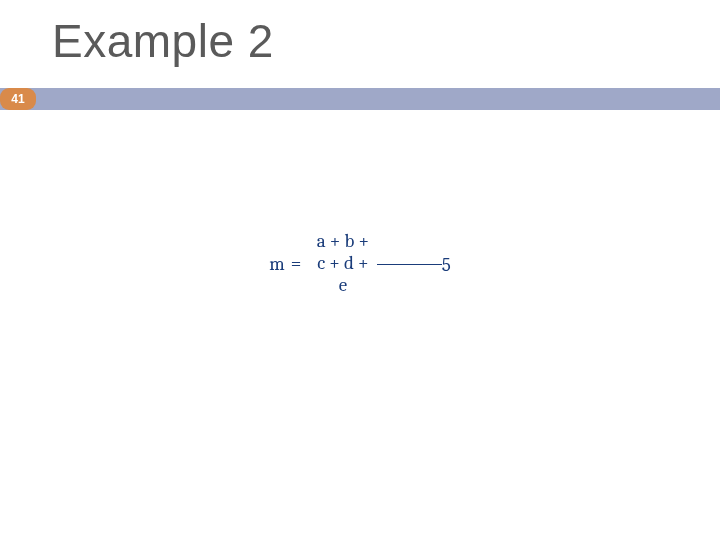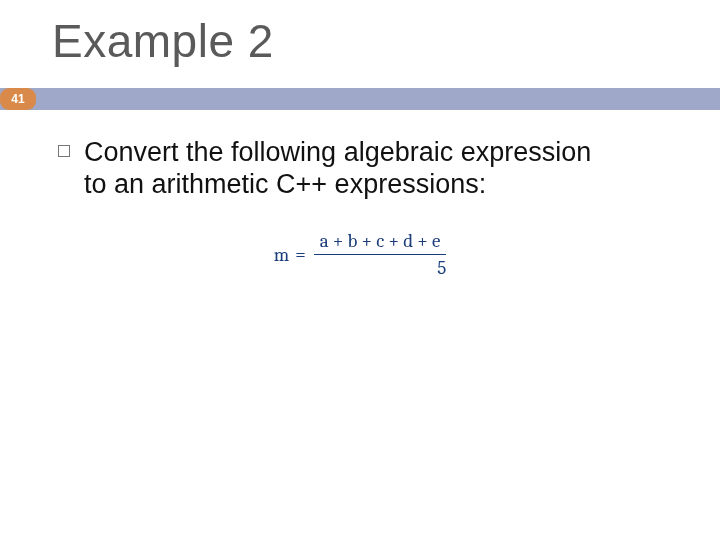--- a/index.html
+++ b/index.html
@@ -9,40 +9,34 @@
   .banner { position: absolute; top: 88px; left: 0; width: 720px; height: 22px; background: #9fa8c8; }
   .badge { position: absolute; top: 88px; left: 0; width: 36px; height: 22px; background: #d98a4a; color: #ffffff; font-size: 12px; font-weight: bold; display: flex; align-items: center; justify-content: center; border-radius: 9px; }
   .content { position: absolute; top: 136px; left: 58px; right: 40px; }
   .bullet-row { display: flex; align-items: flex-start; }
   .bullet-marker { width: 12px; height: 12px; border: 1.5px solid #777; margin-top: 9px; margin-right: 14px; flex: 0 0 auto; }
   .bullet-text { font-size: 27px; color: #111; line-height: 1.2; }
   .equation { position: absolute; top: 230px; left: 0; width: 720px; text-align: center; }
   .eq-inner { display: inline-flex; align-items: center; font-family: Cambria, 'Times New Roman', serif; font-size: 19px; color: #1a3c7a; }
   .eq-m { margin-right: 6px; }
   .eq-eq { margin-right: 8px; }
-  .eq-frac { display: inline-flex; flex-direction: column; align-items: flex-end; }
+  .eq-frac { display: inline-flex; flex-direction: row; align-items: center; }
   .eq-num { padding: 0 6px 2px 6px; }
   .eq-line { width: 100%; height: 1px; background: #1a3c7a; }
   .eq-den { padding-top: 2px; }
 </style>
 </head>
 <body>
 
 <div class="slide">
   <div class="title">Example 2</div>
 
   <div class="banner"></div>
   <div class="badge">41</div>
 
-  <div class="content">
-    <div class="bullet-row">
-      <div class="bullet-marker"></div>
-      <div class="bullet-text">Convert the following algebraic expression to an arithmetic  C++ expressions:</div>
-    </div>
-  </div>
 
   <div class="equation">
     <div class="eq-inner">
       <span class="eq-m">m</span>
       <span class="eq-eq">=</span>
       <span class="eq-frac">
         <span class="eq-num">a + b + c + d + e</span>
         <span class="eq-line"></span>
         <span class="eq-den">5</span>
       </span>

